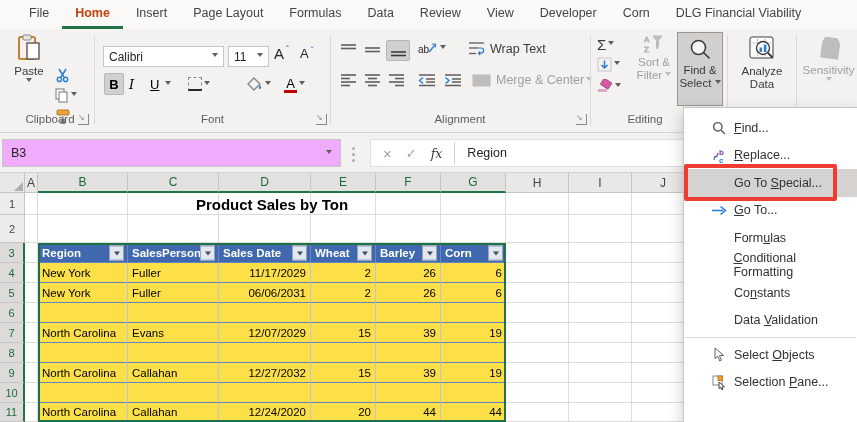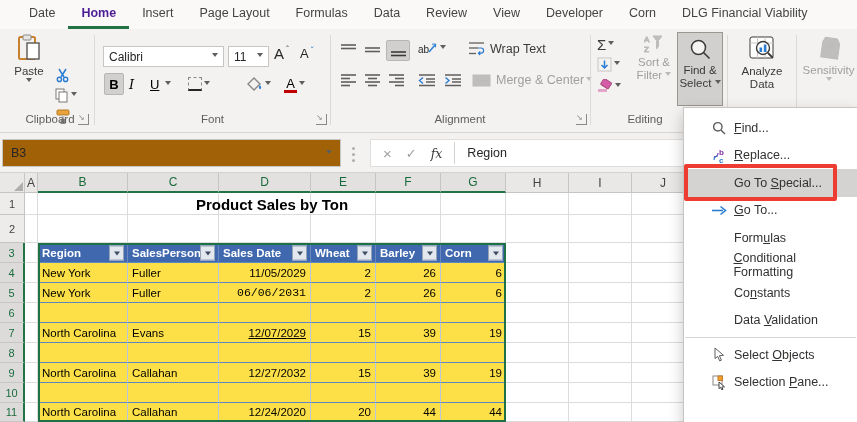--- a/index.html
+++ b/index.html
@@ -3,21 +3,21 @@
 <meta charset="utf-8">
 <style>
   *{box-sizing:border-box;margin:0;padding:0}
   html,body{width:857px;height:422px;overflow:hidden;background:#fff;
     font-family:"Liberation Sans",sans-serif;position:relative}
   
   .tabbar{position:absolute;left:0;top:0;width:857px;height:29px;background:#FAF9F8;
     display:flex;align-items:stretch;padding-left:16px}
   .tab{padding:0 13px;font-size:12.5px;color:#444;display:flex;align-items:center;
     border-bottom:3px solid transparent}
-  .tab.active{font-weight:bold;color:#4c1d95;border-bottom-color:#217346}
+  .tab.active{font-weight:bold;color:#c2410c;border-bottom-color:#217346}
   
   .ribbon{position:absolute;left:0;top:29px;width:857px;height:104px;background:#F3F2F1;
     border-bottom:1px solid #D8D6D4}
   .ribbon .abs{position:absolute}
   .vsep{position:absolute;top:6px;height:90px;width:1px;background:#DCDAD8}
   .bigbtn{display:flex;flex-direction:column;align-items:center;justify-content:flex-start;
     font-size:11.5px;color:#3B3A39;text-align:center;line-height:13px}
   .bigbtn .blabel{margin-top:3px}
   .grayed,.grayed *{color:#A19F9D !important;fill:#C0BEBC;stroke:#BDBBB9}
   .caret{width:0;height:0;border:3.5px solid transparent;border-top:4px solid #605E5C;
@@ -28,21 +28,21 @@
     border-bottom:1px solid #8A8886;font-size:8px;color:#8A8886;line-height:8px}
   .smallbtn{position:absolute;display:flex;align-items:center;gap:2px}
   .combo{position:absolute;background:#fff;border:1px solid #C8C6C4;font-size:12px;
     color:#262626;display:flex;align-items:center;padding:0 5px;justify-content:space-between}
   .txtbtn{font-size:13px;color:#262626}
   .activebtn{background:#D2D0CE;border:1px solid #B8B6B4;border-radius:2px}
   .fs-btn{background:#D2D0CE;border:1px solid #99978F}
   
   .fbar{position:absolute;left:0;top:133px;width:857px;height:40px;background:#F3F2F1;
     border-bottom:1px solid #D4D2D0}
-  .namebox{position:absolute;left:2px;top:6px;width:339px;height:28px;background:#a16207;
+  .namebox{position:absolute;left:2px;top:6px;width:339px;height:28px;background:#f0abfc;
     border:1px solid #C8C6C4;font-size:12.5px;color:#262626;display:flex;align-items:center;
     padding:0 8px;justify-content:space-between}
   .fwhite{position:absolute;left:370px;top:6px;width:487px;height:28px;background:#fff;
     border:1px solid #E0DEDC;display:flex;align-items:center}
   .fbtns{display:flex;align-items:center;gap:14px;padding:0 12px;color:#A19F9D;font-size:13px}
   .fxg{color:#3B3A39;font-family:"DejaVu Serif",serif;font-style:italic;font-size:12.5px}
   .fsep{width:1px;height:22px;background:#D4D2D0;margin-right:12px}
   .fval{font-size:12.5px;color:#262626}
   .dots{position:absolute;left:352px;top:14px;width:3px;height:3px;background:#B0AEAC;
     border-radius:50%;box-shadow:0 6px 0 #B0AEAC,0 12px 0 #B0AEAC}
@@ -86,21 +86,21 @@
   .mitem.hl::after{content:"";position:absolute;left:0;top:-5px;width:145px;height:29px;
     border:4px solid #ED3C32;border-radius:2px;z-index:2}
   .msep{height:1px;background:#D8D6D4;margin:3px 1px}
   .uch{text-decoration:underline}
   svg{display:block}
 </style>
 </head>
 <body>
 
 <div class="tabbar">
-    <div class="tab">Date</div>
+    <div class="tab">File</div>
     <div class="tab active">Home</div>
     <div class="tab">Insert</div>
     <div class="tab">Page Layout</div>
     <div class="tab">Formulas</div>
     <div class="tab">Data</div>
     <div class="tab">Review</div>
     <div class="tab">View</div>
     <div class="tab">Developer</div>
     <div class="tab">Corn</div>
     <div class="tab">DLG Financial Viability</div>
@@ -560,39 +560,39 @@
     <div class="tcellh" style="grid-area: 4 / 7;">
       <span>Barley</span>
       <span class="fbtn"></span>
     </div>
     <div class="tcellh last" style="grid-area: 4 / 8;">
       <span>Corn</span>
       <span class="fbtn"></span>
     </div>
     <div class="tcell" style="grid-area: 5 / 3;">New York</div>
     <div class="tcell" style="grid-area: 5 / 4;">Fuller</div>
-    <div class="tcell num" style="grid-area: 5 / 5;">11/05/2029</div>
+    <div class="tcell num" style="grid-area: 5 / 5;">11/17/2029</div>
     <div class="tcell num" style="grid-area: 5 / 6;">2</div>
     <div class="tcell num" style="grid-area: 5 / 7;">26</div>
     <div class="tcell num last" style="grid-area: 5 / 8;">6</div>
     <div class="tcell" style="grid-area: 6 / 3;">New York</div>
     <div class="tcell" style="grid-area: 6 / 4;">Fuller</div>
-    <div class="tcell num" style="grid-area: 6 / 5; font-family: Liberation Mono, monospace;">06/06/2031</div>
+    <div class="tcell num" style="grid-area: 6 / 5;">06/06/2031</div>
     <div class="tcell num" style="grid-area: 6 / 6;">2</div>
     <div class="tcell num" style="grid-area: 6 / 7;">26</div>
     <div class="tcell num last" style="grid-area: 6 / 8;">6</div>
     <div class="tcell" style="grid-area: 7 / 3;"></div>
     <div class="tcell" style="grid-area: 7 / 4;"></div>
     <div class="tcell num" style="grid-area: 7 / 5;"></div>
     <div class="tcell num" style="grid-area: 7 / 6;"></div>
     <div class="tcell num" style="grid-area: 7 / 7;"></div>
     <div class="tcell num last" style="grid-area: 7 / 8;"></div>
     <div class="tcell" style="grid-area: 8 / 3;">North Carolina</div>
     <div class="tcell" style="grid-area: 8 / 4;">Evans</div>
-    <div class="tcell num" style="grid-area: 8 / 5; text-decoration: underline;">12/07/2029</div>
+    <div class="tcell num" style="grid-area: 8 / 5;">12/07/2029</div>
     <div class="tcell num" style="grid-area: 8 / 6;">15</div>
     <div class="tcell num" style="grid-area: 8 / 7;">39</div>
     <div class="tcell num last" style="grid-area: 8 / 8;">19</div>
     <div class="tcell" style="grid-area: 9 / 3;"></div>
     <div class="tcell" style="grid-area: 9 / 4;"></div>
     <div class="tcell num" style="grid-area: 9 / 5;"></div>
     <div class="tcell num" style="grid-area: 9 / 6;"></div>
     <div class="tcell num" style="grid-area: 9 / 7;"></div>
     <div class="tcell num last" style="grid-area: 9 / 8;"></div>
     <div class="tcell" style="grid-area: 10 / 3;">North Carolina</div>

